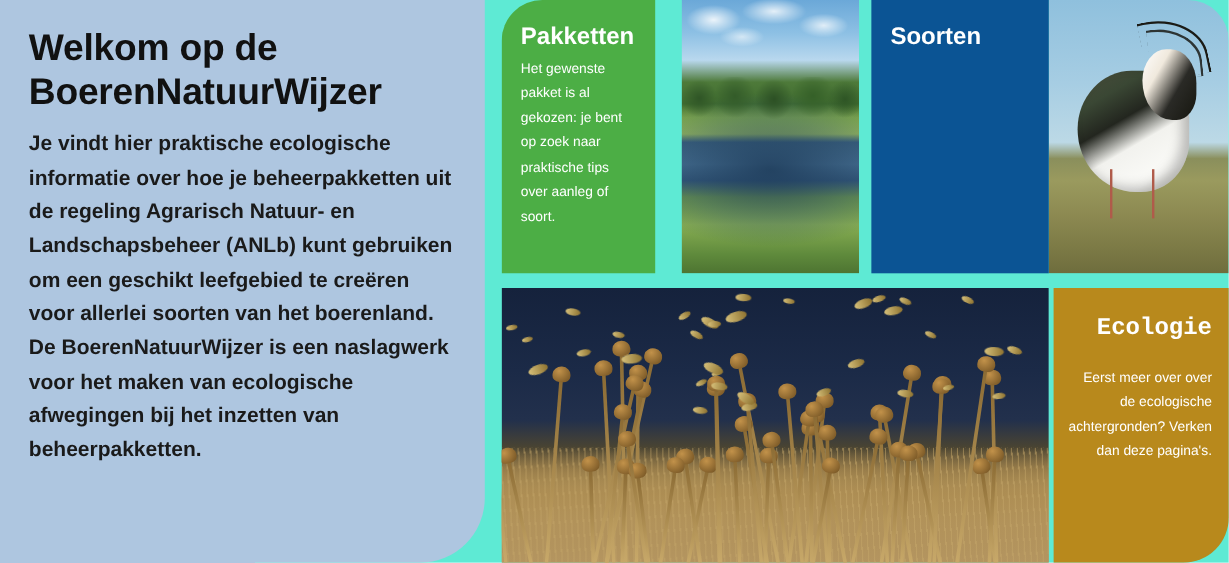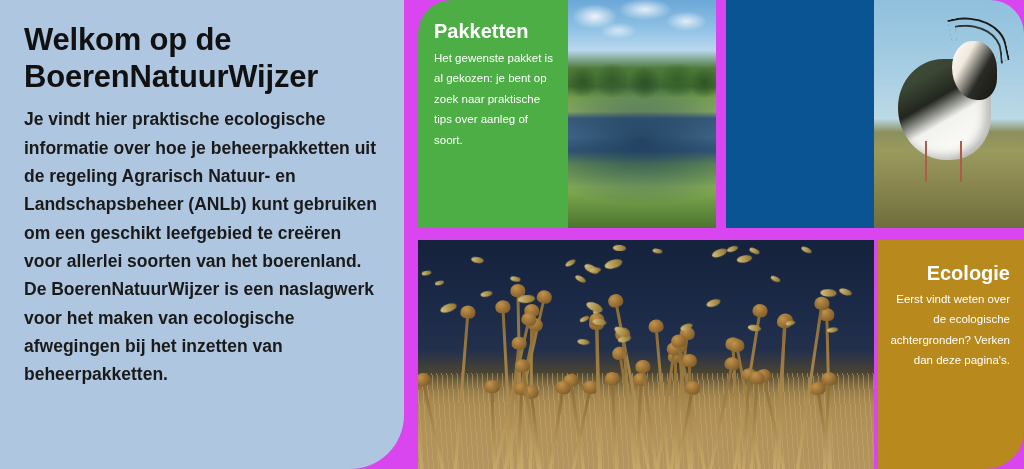--- a/index.html
+++ b/index.html
@@ -11,21 +11,21 @@
     width: 1024px;
     height: 469px;
     font-family: "Liberation Sans", sans-serif;
     overflow: hidden;
   }
 
   #page {
     position: relative;
     width: 1024px;
     height: 469px;
-    background: #d946ef;
+    background: #5eead4;
   }
 
   
   #intro-panel {
     position: absolute;
     left: 0;
     top: 0;
     width: 404px;
     height: 469px;
     background: #aec6e0;
@@ -85,21 +85,21 @@
 
   
   #card-pakketten {
     left: 418px;
     top: 0;
     width: 298px;
     height: 228px;
   }
   #pakketten-text {
     left: 0;
-    width: 150px;
+    width: 128px;
     background: #4cae45;
     border-top-left-radius: 34px;
     padding: 20px 14px 0 16px;
   }
   #pakketten-photo {
     left: 150px;
     width: 148px;
   }
 
   
@@ -139,21 +139,21 @@
     left: 878px;
     top: 240px;
     width: 146px;
     height: 229px;
     background: #b8891c;
     border-bottom-right-radius: 38px;
     box-sizing: border-box;
     padding: 22px 14px 0 12px;
     text-align: right;
   }
-  #card-ecologie .card-title { margin-bottom: 4px; }
+  #card-ecologie .card-title { margin-bottom: 20px; font-family: Liberation Mono, monospace; }
 
   
   
   .photo-pond {
     position: absolute;
     inset: 0;
     background:
       radial-gradient(ellipse 120% 40% at 50% 62%, rgba(30,60,90,.85) 0%, rgba(40,75,105,.35) 45%, rgba(0,0,0,0) 70%),
       linear-gradient(180deg,
         #6ba8d8 0%, #8dc0e4 12%, #b9d8ee 22%,
@@ -289,20 +289,21 @@
       <h2 class="card-title">Pakketten</h2>
       <p class="card-desc">Het gewenste pakket is al gekozen: je bent op zoek naar praktische tips over aanleg of soort.</p>
     </div>
     <div class="card-photo" id="pakketten-photo">
       <div class="photo-pond"></div>
     </div>
   </a>
 
   <a class="card" id="card-soorten">
     <div class="card-text" id="soorten-text">
+      <h2 class="card-title">Soorten</h2>
     </div>
     <div class="card-photo" id="soorten-photo">
       <div class="photo-bird">
         <span class="bird-crest"></span>
         <span class="bird-crest b2"></span>
         <span class="bird-legs"></span>
       </div>
     </div>
   </a>
 
@@ -389,16 +390,16 @@
           <span class="flybird" style="left: 0.521759%; top: 13.1917%; transform: rotate(-10.0795deg) scale(0.731473);"></span>
           <span class="flybird" style="left: 43.2634%; top: 38.9062%; transform: rotate(32.3529deg) scale(1.21597);"></span>
           <span class="flybird" style="left: 76.9632%; top: 15.7713%; transform: rotate(24.8189deg) scale(0.772858);"></span>
           <span class="flybird" style="left: 5.21126%; top: 28.4429%; transform: rotate(-19.5669deg) scale(1.30912);"></span>
         </div>
     </div>
   </div>
 
   <a class="card" id="card-ecologie">
     <h2 class="card-title">Ecologie</h2>
-    <p class="card-desc">Eerst vindt weten over de ecologische achtergronden? Verken dan deze pagina's.</p>
+    <p class="card-desc">Eerst meer over over de ecologische achtergronden? Verken dan deze pagina's.</p>
   </a>
 
 </div>
 
 </body></html>

